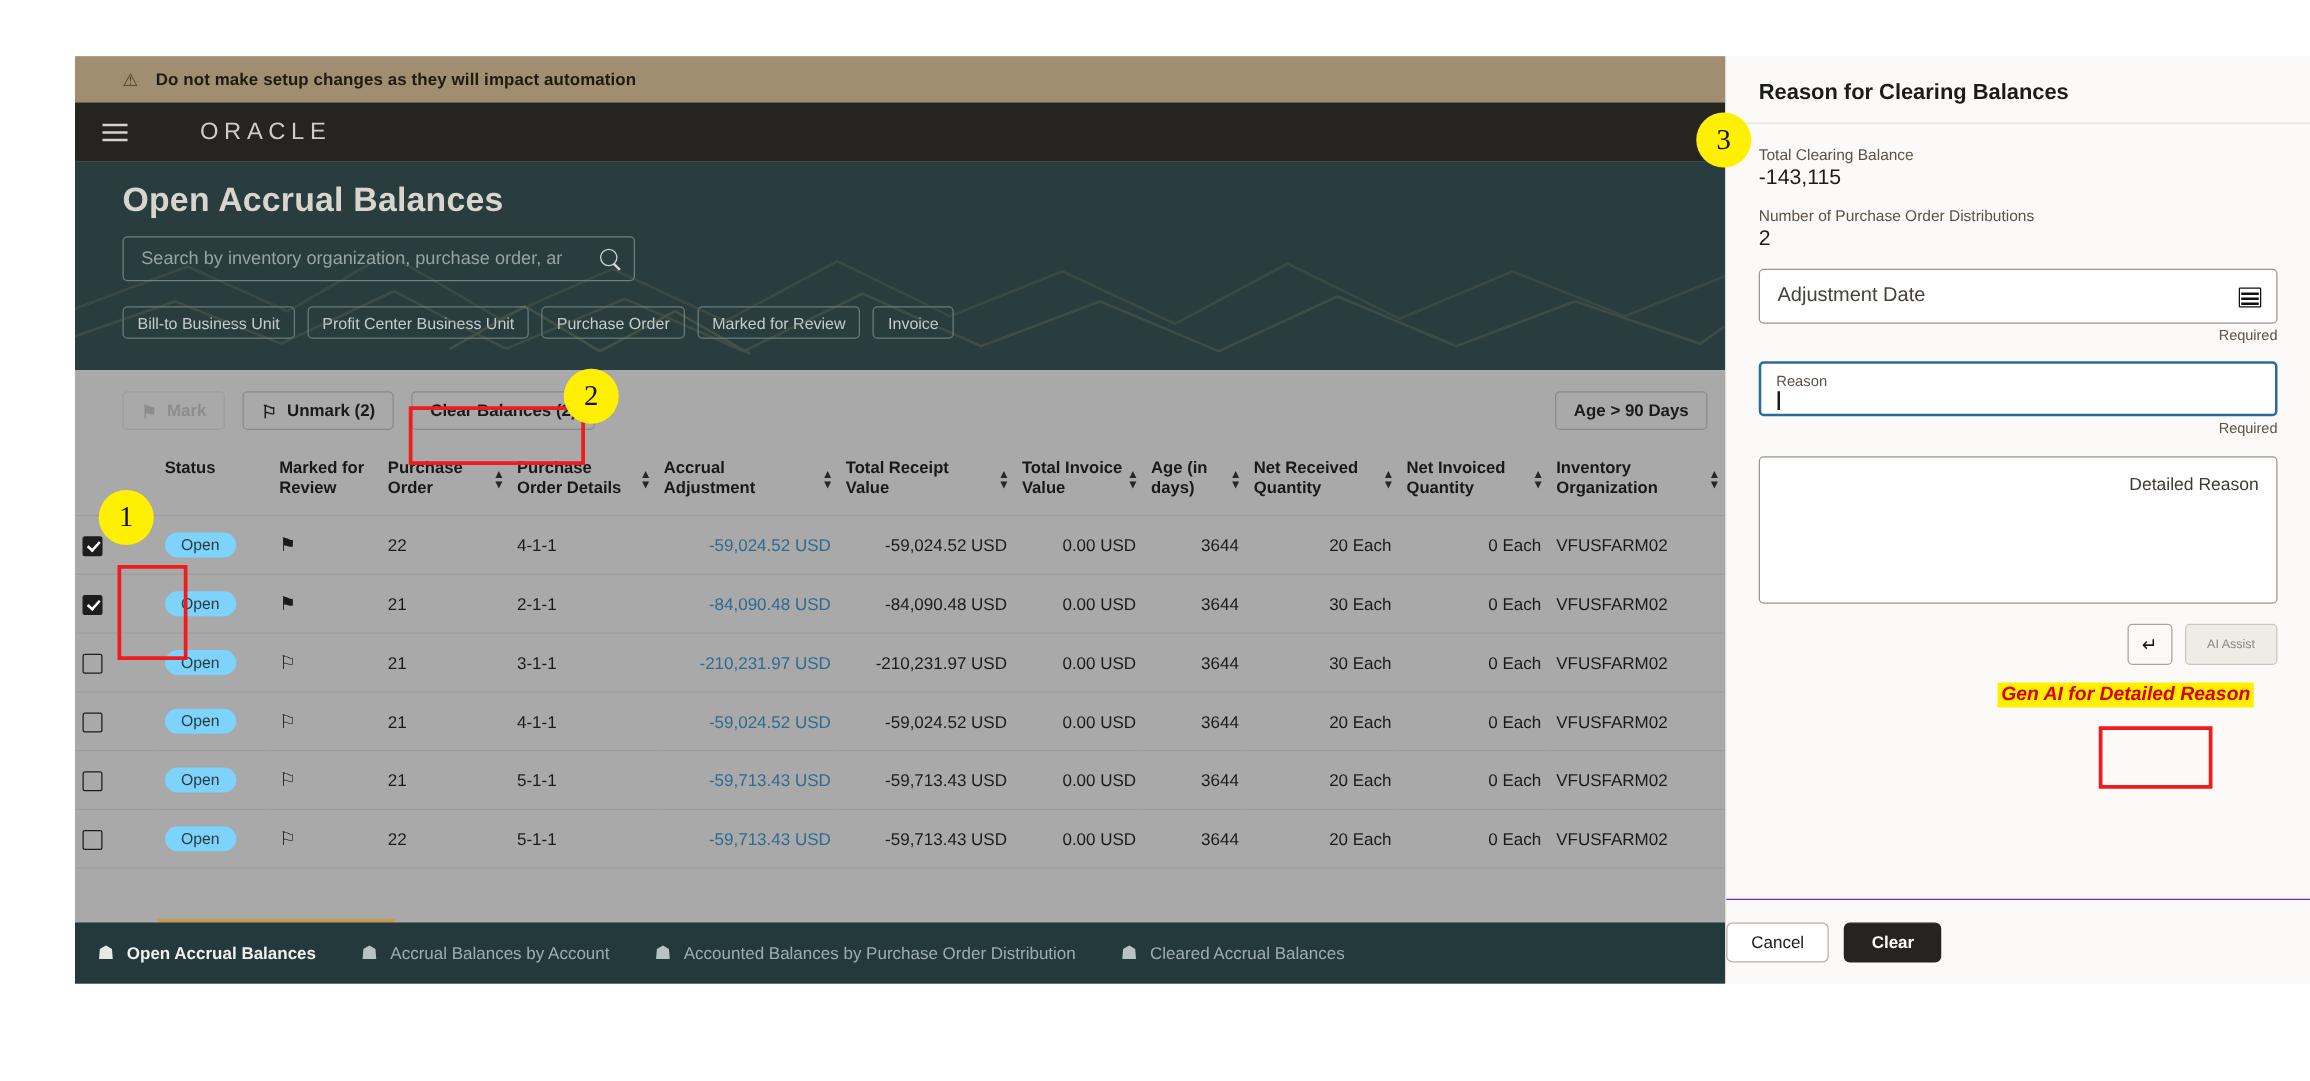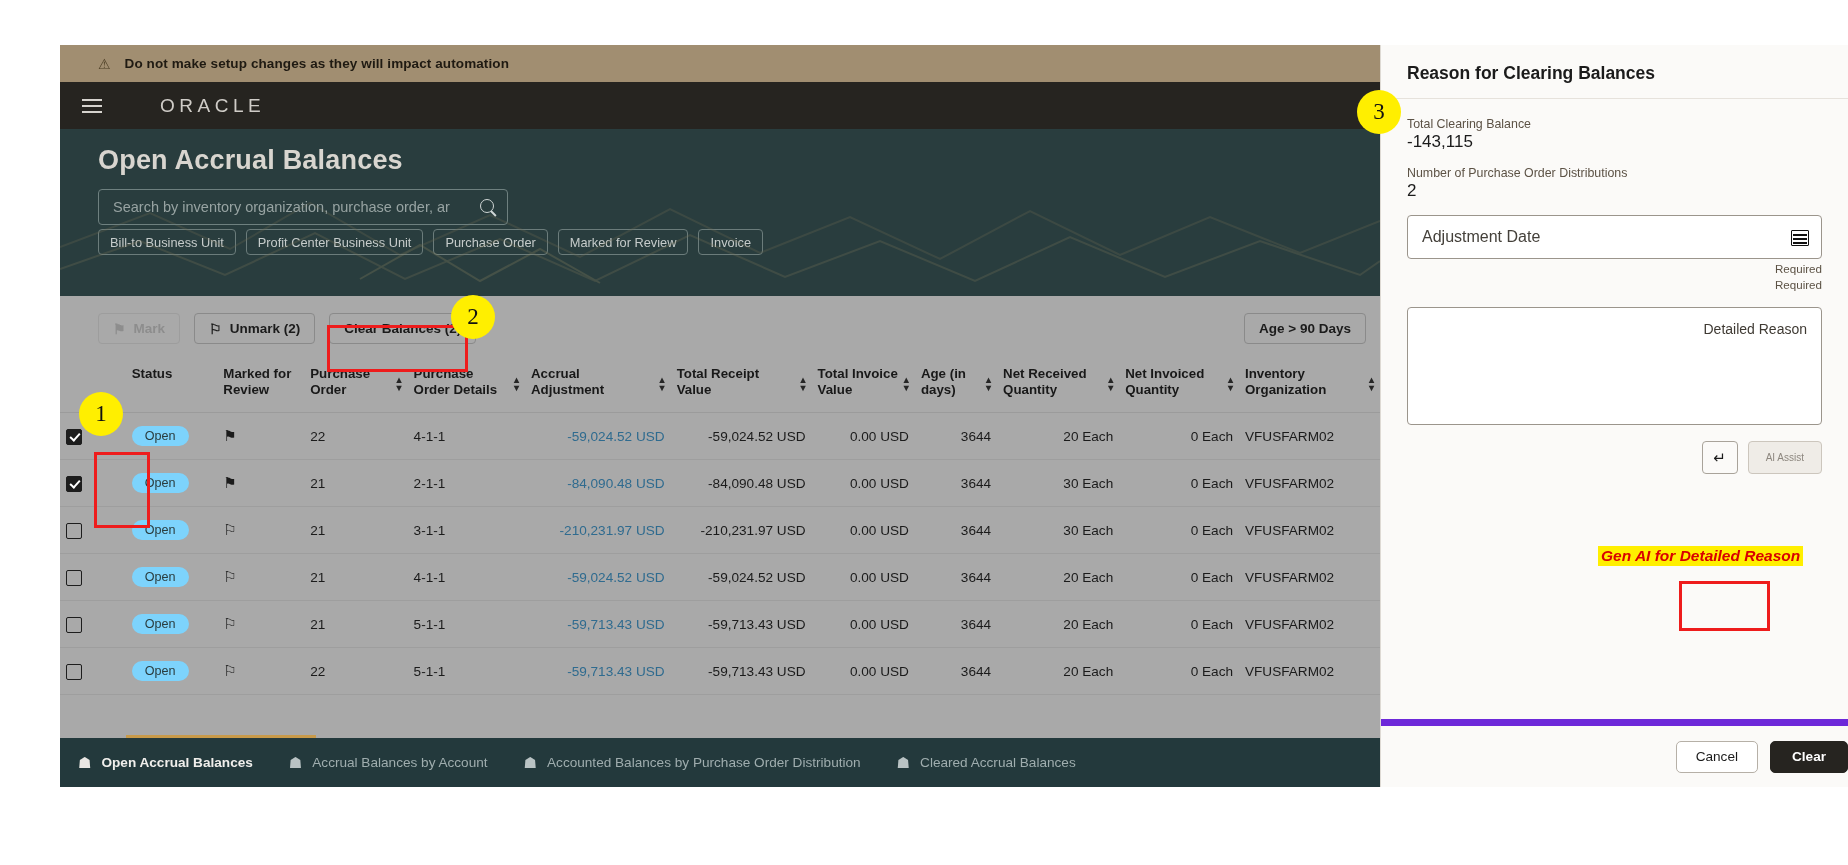--- a/index.html
+++ b/index.html
@@ -54,21 +54,21 @@
   }
   .search-wrap input {
     flex:1; background:transparent; border:none; outline:none;
     color:#b9bebd; font-size:14.5px; font-family:inherit;
   }
   .search-wrap input::placeholder { color:#97a3a2; }
   .mag { width:17px;height:17px;position:relative;flex:0 0 auto; }
   .mag:before{content:"";position:absolute;left:0;top:0;width:12px;height:12px;border:1.8px solid #cfd6d5;border-radius:50%;}
   .mag:after{content:"";position:absolute;left:11px;top:11px;width:7px;height:1.8px;background:#cfd6d5;transform:rotate(45deg);transform-origin:left center;}
 
-  .chips { margin-top: 4px; padding-left: 38px; display:flex; gap:10px; }
+  .chips { margin-top: 20px; padding-left: 38px; display:flex; gap:10px; }
   .chip {
     height: 26px; padding: 0 11px; border:1px solid #6b7c7b; border-radius:4px;
     display:flex; align-items:center; font-size:12.8px; color:#c6cccb; cursor:pointer;
     background: transparent;
   }
 
   
   .grid-area { background:#a9a9a9; }
   .toolbar {
     position: relative;
@@ -185,22 +185,22 @@
     width: 36px; height: 33px; border:1px solid #a9a39a; border-radius:4px; background:#fbfaf8;
     display:flex; align-items:center; justify-content:center; font-size:15px; color:#1b1b1b; cursor:pointer;
   }
   .ai-btn {
     height: 33px; padding: 0 17px; border:1px solid #ccc6bd; border-radius:4px; background:#efece7;
     display:flex; align-items:center; font-size:10px; color:#8d877f; cursor:pointer;
   }
 
   .sp-foot {
     position:absolute; left:0; right:0; bottom:0; height: 68px;
-    border-top:7px solid #6d28d9; display:flex; align-items:center; justify-content:flex-end;
-    gap:12px; 
+    border-top:1px solid #6d28d9; display:flex; align-items:center; justify-content:flex-start;
+    gap:12px; padding-right: 26px;
   }
   .btn-cancel {
     height: 32px; padding: 0 19px; border:1px solid #b6b0a7; border-radius:5px; background:#fff;
     font-size:13.6px; color:#1b1b1b; font-family:inherit; cursor:pointer;
   }
   .btn-clear {
     height: 32px; padding: 0 21px; border:1px solid #262420; border-radius:5px; background:#262420;
     font-size:13.6px; color:#fff; font-family:inherit; cursor:pointer; font-weight:600;
   }
 
@@ -469,20 +469,24 @@
 
       <div class="sp-lbl">Number of Purchase Order Distributions</div>
       <div class="sp-val">2</div>
 
       <div class="fld">
         <span class="ph">Adjustment Date</span>
         <span class="cal-ico"></span>
       </div>
       <div class="req">Required</div>
 
+      <div class="fld-focus">
+        <span class="ph">Reason</span>
+        <span class="caret"></span>
+      </div>
       <div class="req">Required</div>
 
       <div class="ta">
         <span>Detailed Reason</span>
       </div>
 
       <div class="ai-row">
         <div class="enter-btn">
           <span>↵</span>
         </div>

